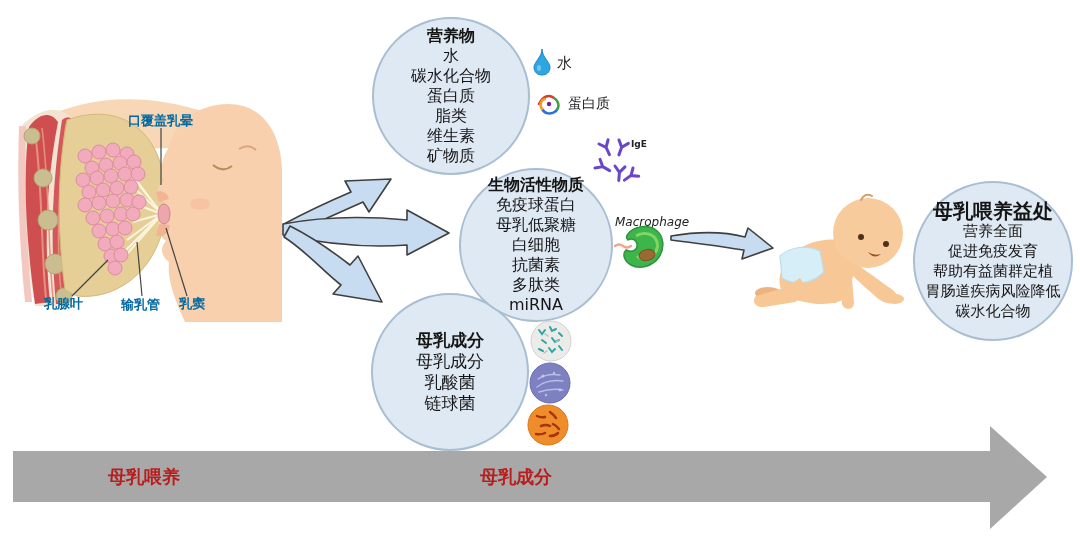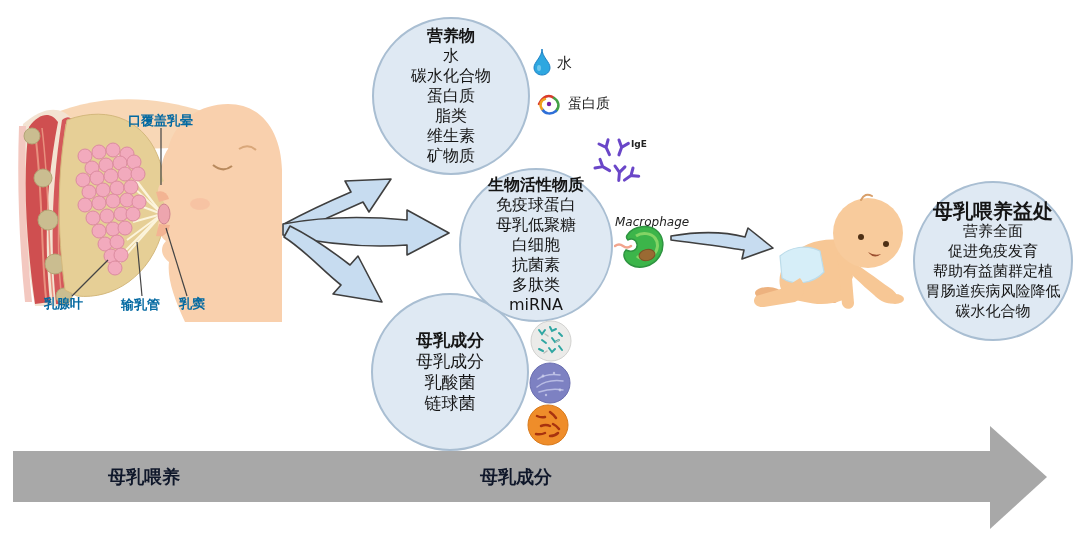--- a/index.html
+++ b/index.html
@@ -15,21 +15,21 @@
   #c-nutrients{left:372px;top:17px;width:154px;height:154px;font-size:16px;line-height:20px;}
   #c-bioactive{left:459px;top:168px;width:150px;height:150px;font-size:16px;line-height:20px;}
   #c-bacteria{left:371px;top:293px;width:154px;height:154px;font-size:17px;line-height:21px;}
   #c-benefits{left:913px;top:181px;width:156px;height:156px;font-size:15px;line-height:20px;}
   #c-benefits .t{font-size:20px;}
   
   .anat-label{position:absolute;font-size:13px;font-weight:bold;white-space:nowrap;color:#0369a1;}
   
   .icon-label{position:absolute;white-space:nowrap;color:#222;}
   
-  .stage-label{position:absolute;font-size:18px;font-weight:bold;color:#0f172a;
+  .stage-label{position:absolute;font-size:18px;font-weight:bold;color:#b91c1c;
                transform:translate(-50%,-50%);white-space:nowrap;}
 </style>
 </head>
 <body>
 
 <div id="canvas">
 
   <svg class="abs" style="left:15px;top:92px;" width="275" height="235" viewBox="0 0 275 235">
 
     <path d="M 25 28 C 70 4, 130 0, 190 20 L 190 55 L 25 60 Z" fill="#f8d7b6"></path>

